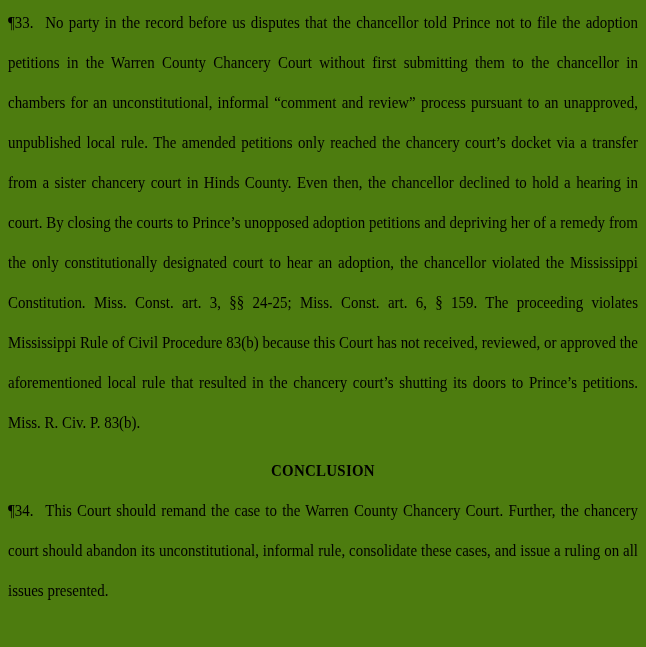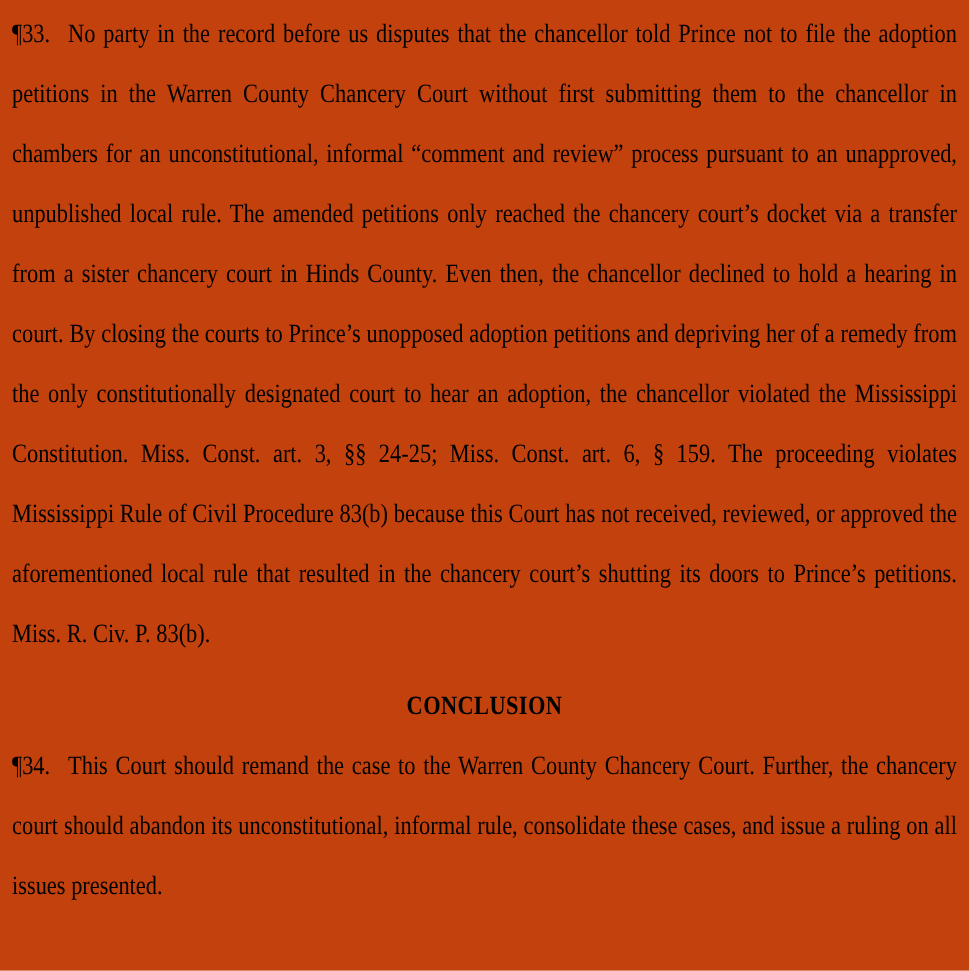--- a/index.html
+++ b/index.html
@@ -10,21 +10,21 @@
   body {
     width: 646px;
     height: 647px;
     overflow: hidden;
   }
   .page {
     box-sizing: border-box;
     width: 646px;
     height: 647px;
     padding: 2px 8px 0 8px;
-    background: #c2410c;
+    background: #4d7c0f;
     color: #000000;
   }
   
   .scale-wrap {
     width: 742px;
     transform: scaleX(0.849);
     transform-origin: 0 0;
     font-family: "Liberation Serif", serif;
     font-size: 17.6px;
     line-height: 40px;

